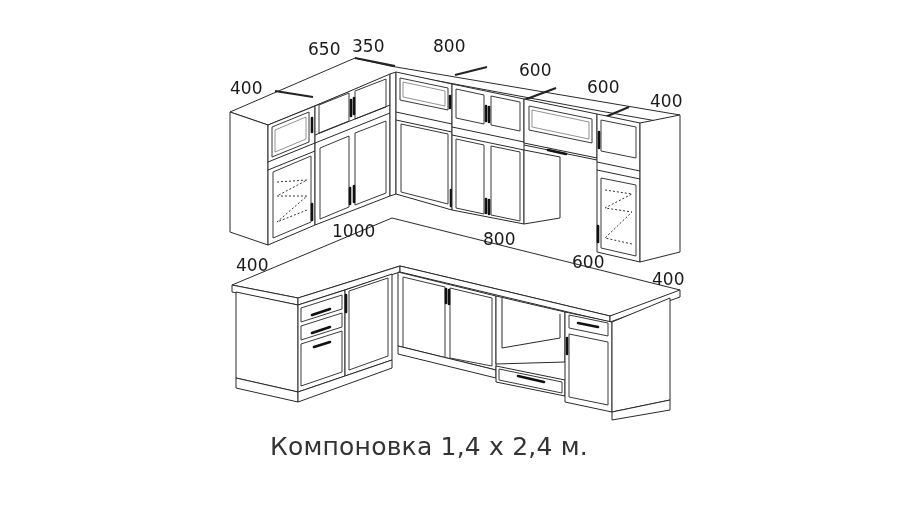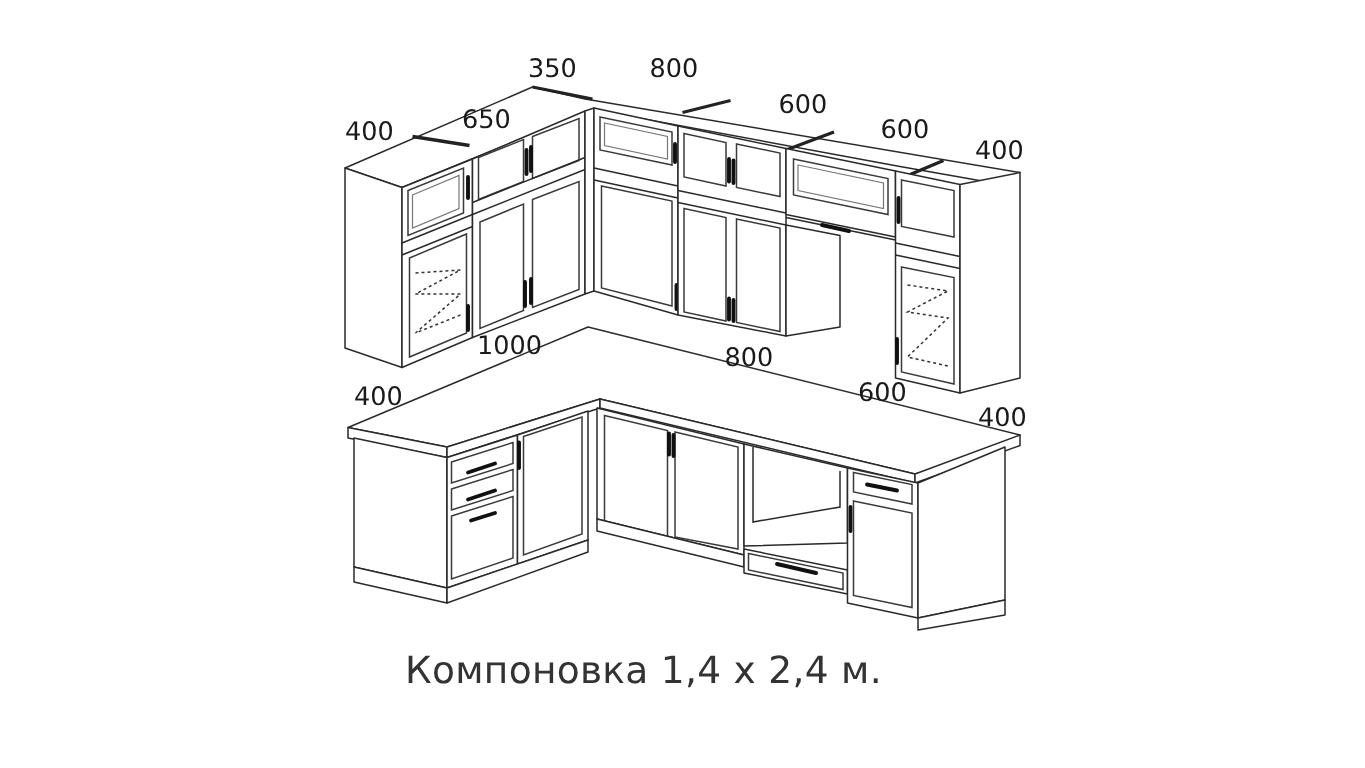--- a/index.html
+++ b/index.html
@@ -150,27 +150,27 @@
     <line class="handle" x1="578" y1="323" x2="598" y2="327"></line>
     <polygon class="panel" points="569,334 608,342 608,405 569,397"></polygon>
     <line class="handle" x1="567" y1="338" x2="567" y2="354"></line>
 
     <polygon class="ln" points="612,322 670,298 670,400 612,412"></polygon>
     <polygon class="ln" points="612,412 670,400 670,410 612,420"></polygon>
   </g>
 </svg>
 
 <div class="dim" style="left:230px;top:80px;">400</div>
-<div class="dim" style="left:308px;top:72px;">650</div>
+<div class="dim" style="left:308px;top:41px;">650</div>
 <div class="dim" style="left:352px;top:38px;">350</div>
 <div class="dim" style="left:433px;top:38px;">800</div>
 <div class="dim" style="left:519px;top:62px;">600</div>
 <div class="dim" style="left:587px;top:79px;">600</div>
 <div class="dim" style="left:650px;top:93px;">400</div>
 
 <div class="dim" style="left:236px;top:257px;">400</div>
-<div class="dim" style="left:318px;top:223px;">1000</div>
+<div class="dim" style="left:332px;top:223px;">1000</div>
 <div class="dim" style="left:483px;top:231px;">800</div>
 <div class="dim" style="left:572px;top:254px;">600</div>
 <div class="dim" style="left:652px;top:271px;">400</div>
 
 <div class="caption">Компоновка 1,4 х 2,4 м.</div>
 </div>
 
 </body></html>

